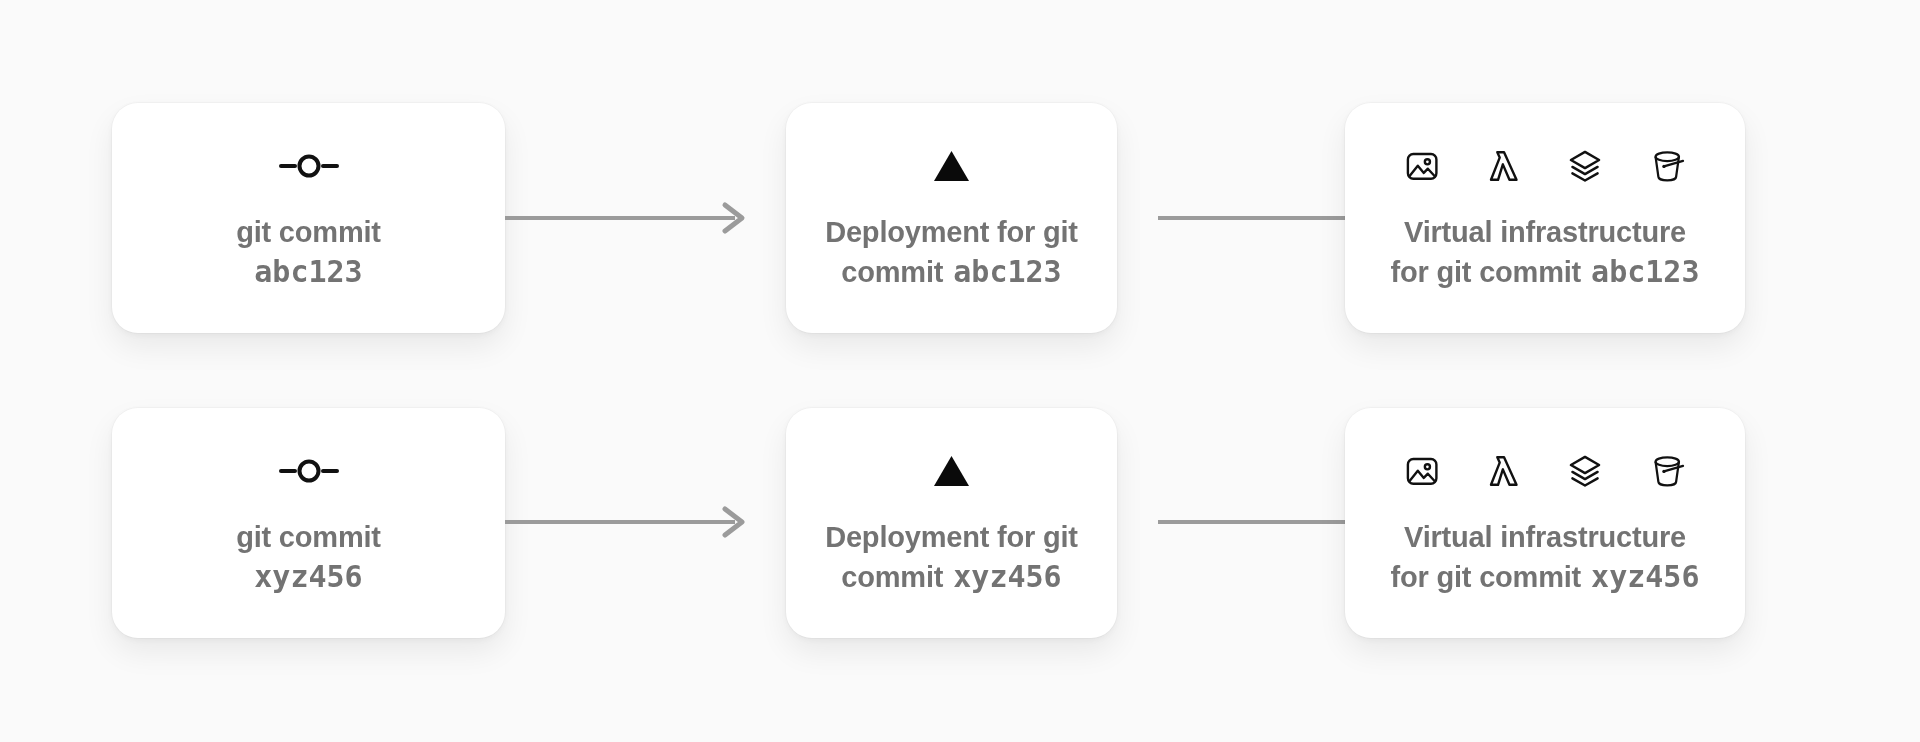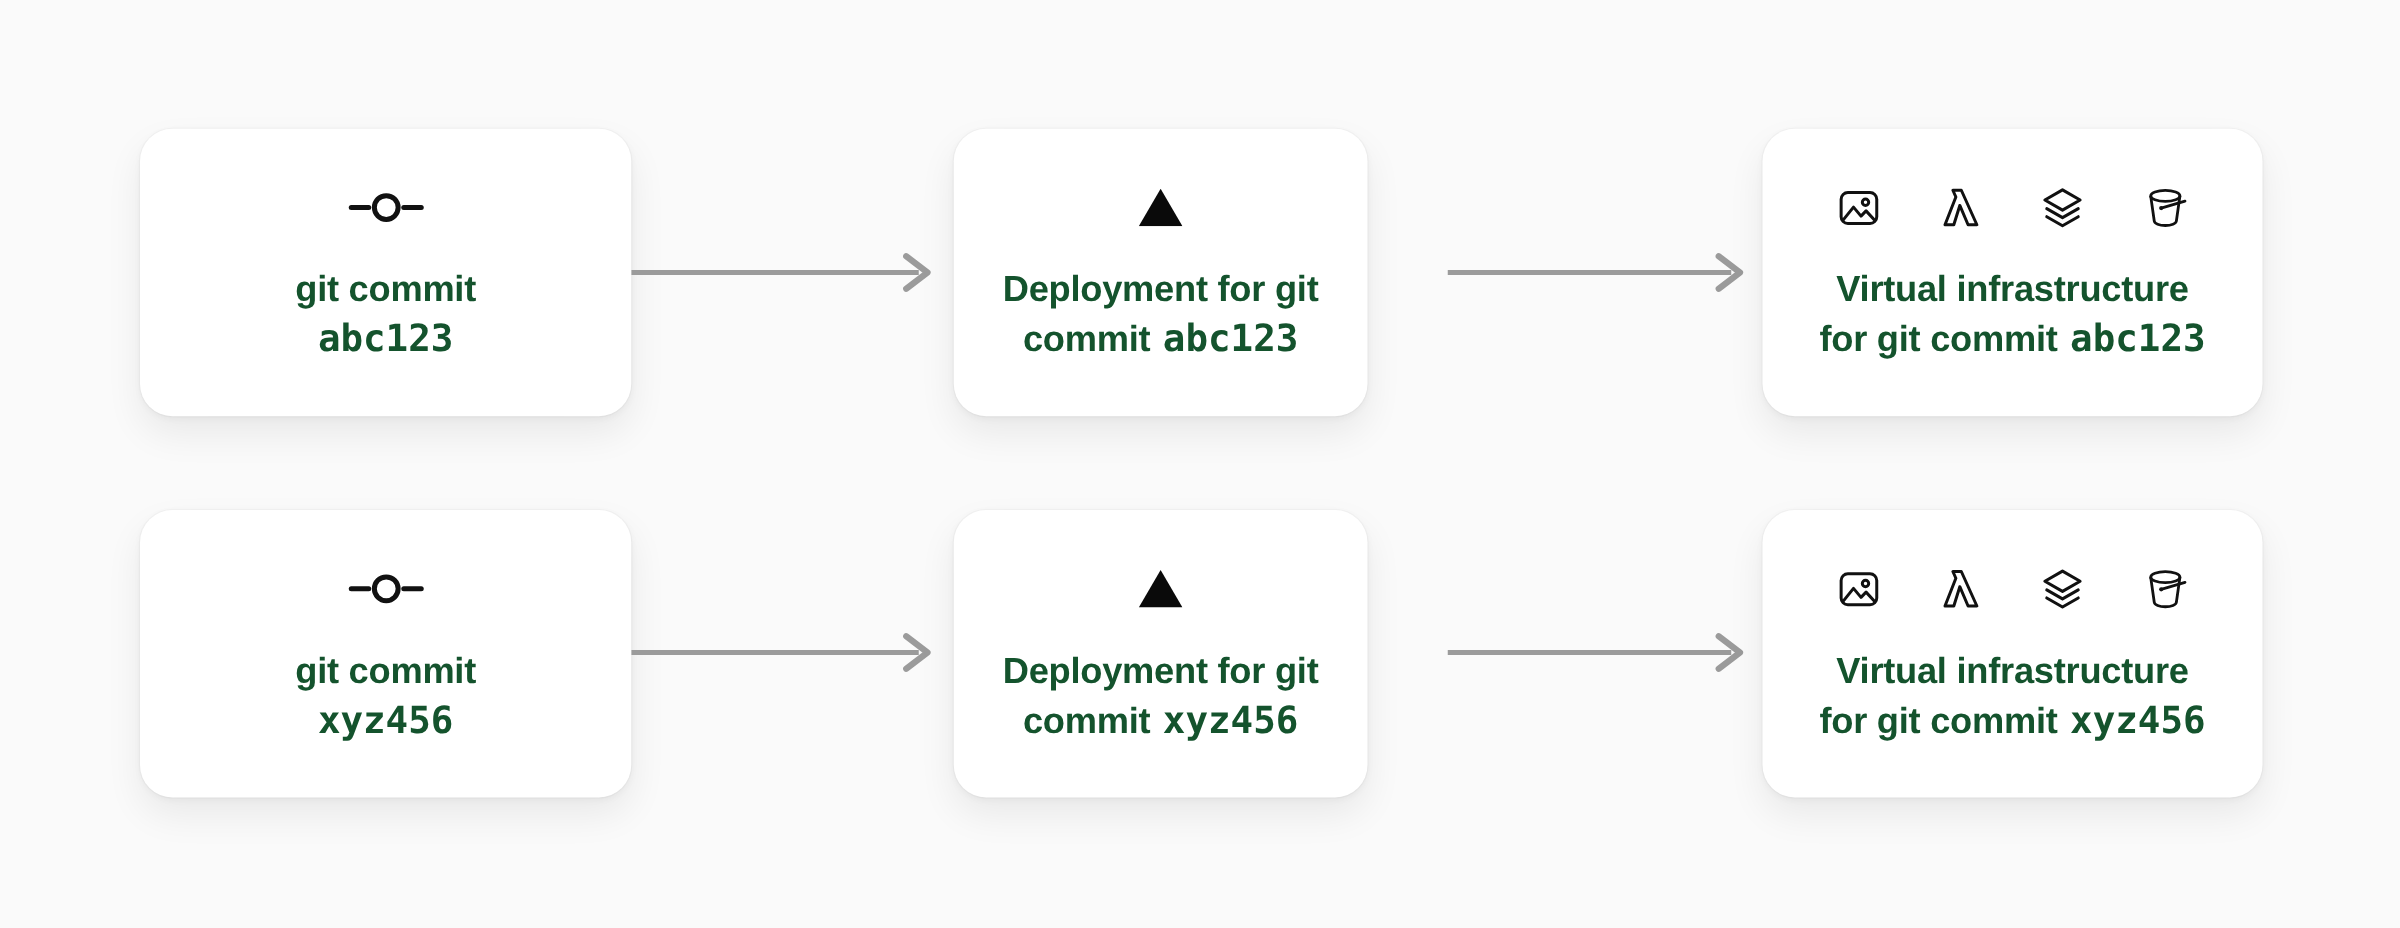--- a/index.html
+++ b/index.html
@@ -33,37 +33,37 @@
     gap: 44px;
     margin-bottom: 24px;
     color: #111111;
   }
   .label {
     text-align: center;
     font-size: 29px;
     font-weight: 700;
     line-height: 40px;
     letter-spacing: -0.2px;
-    color: #14532d;
+    color: #737373;
   }
   .mono {
     font-family: "DejaVu Sans Mono", monospace;
     font-weight: 700;
     font-size: 30px;
     letter-spacing: 0;
   }
   .hash-gap { margin-left: 10px; }
   .arrow { position: absolute; color: #9b9b9b; }
 
   
   .r1 { top: 103px; }
   .r2 { top: 408px; }
   .c1 { left: 112px;  width: 393px; }
-  .c2 { left: 763px;  width: 331px; }
-  .c3 { left: 1410px; width: 400px; }
+  .c2 { left: 786px;  width: 331px; }
+  .c3 { left: 1345px; width: 400px; }
 
   .arrow.a1 { left: 505px;  }
   .arrow.a2 { left: 1158px; }
   .arrow.ry1 { top: 198px; }
   .arrow.ry2 { top: 502px; }
 
   svg { display: block; }
 </style>
 </head>
 <body>

